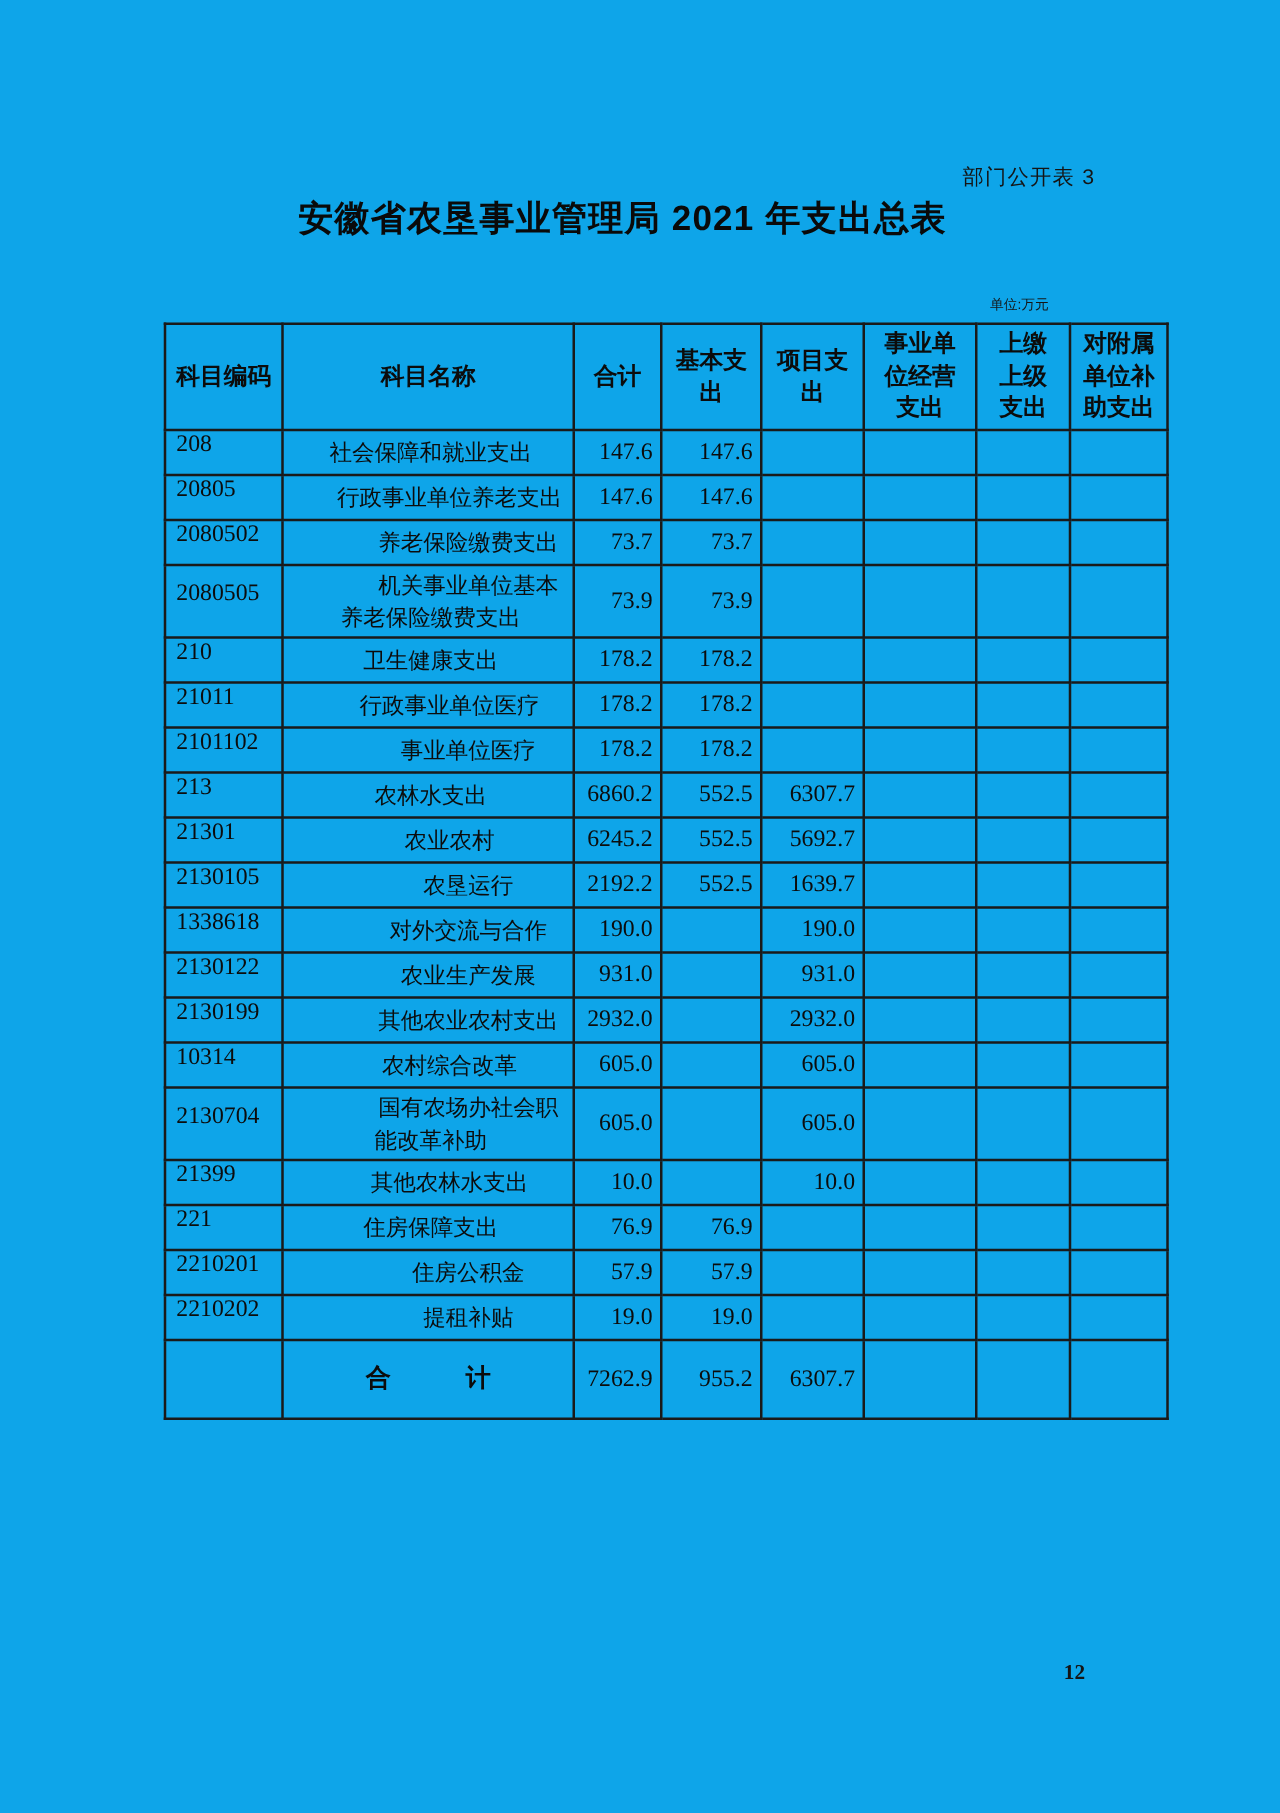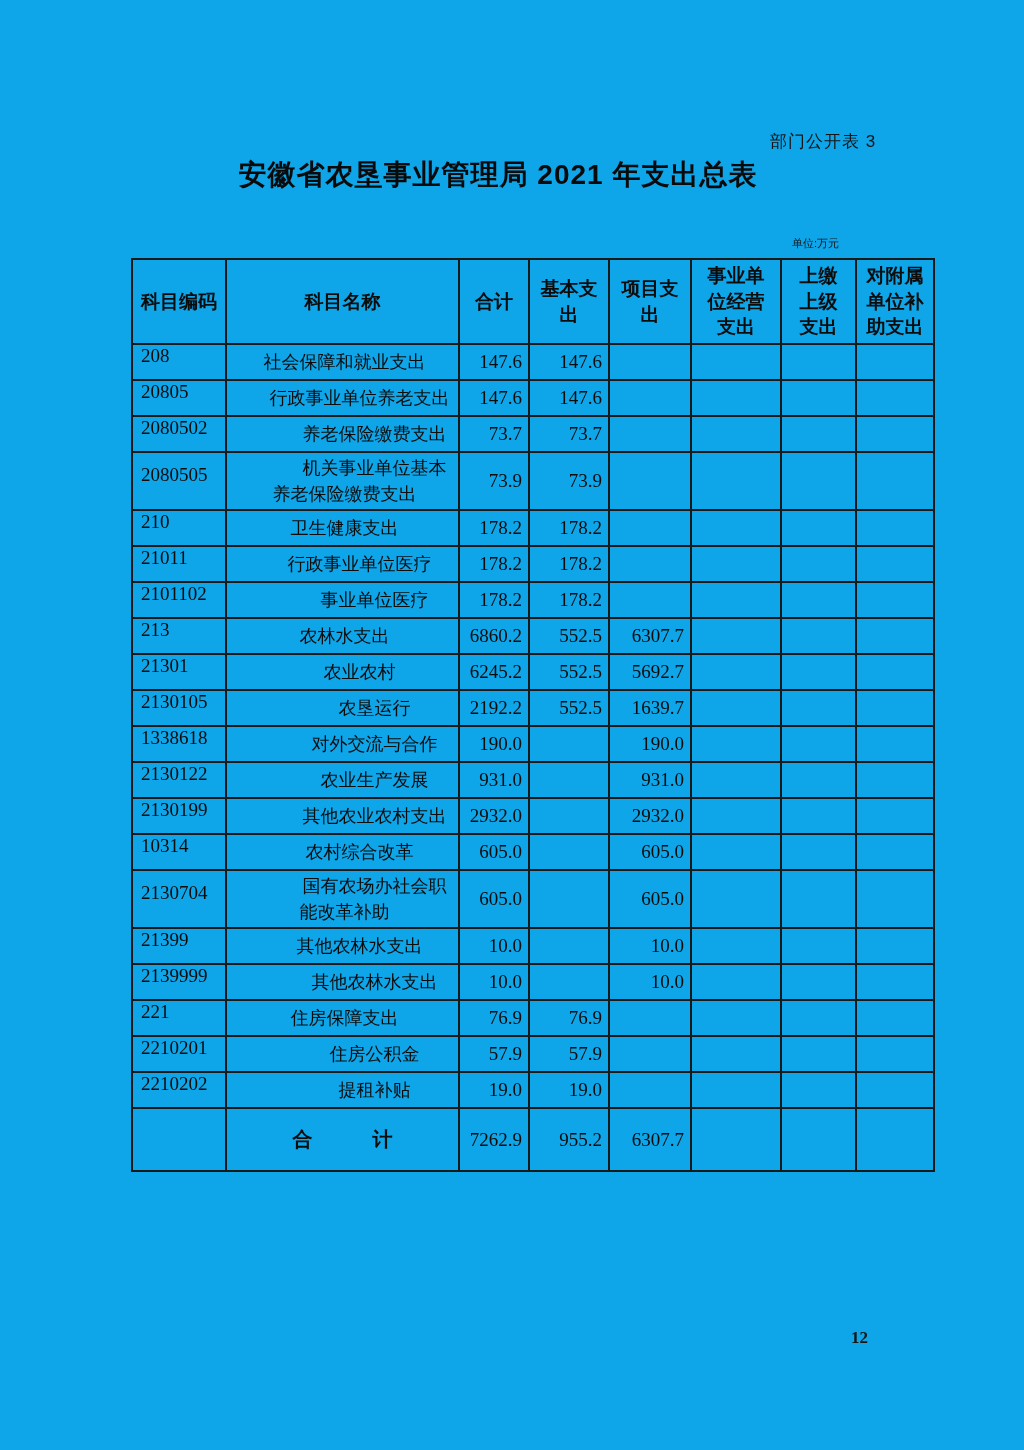--- a/index.html
+++ b/index.html
@@ -332,32 +332,20 @@
             <span class="ind2">其他农林水支出</span>
           </td>
           <td class="num">10.0</td>
           <td class="num"></td>
           <td class="num">10.0</td>
           <td class="num"></td>
           <td class="num"></td>
           <td class="num"></td>
         </tr>
         <tr>
-          <td class="code">2139999</td>
-          <td class="name">
-            <span class="ind3">其他农林水支出</span>
-          </td>
-          <td class="num">10.0</td>
-          <td class="num"></td>
-          <td class="num">10.0</td>
-          <td class="num"></td>
-          <td class="num"></td>
-          <td class="num"></td>
-        </tr>
-        <tr>
           <td class="code">221</td>
           <td class="name"><span class="ind1">住房保障支出</span></td>
           <td class="num">76.9</td>
           <td class="num">76.9</td>
           <td class="num"></td>
           <td class="num"></td>
           <td class="num"></td>
           <td class="num"></td>
         </tr>
         <tr>

